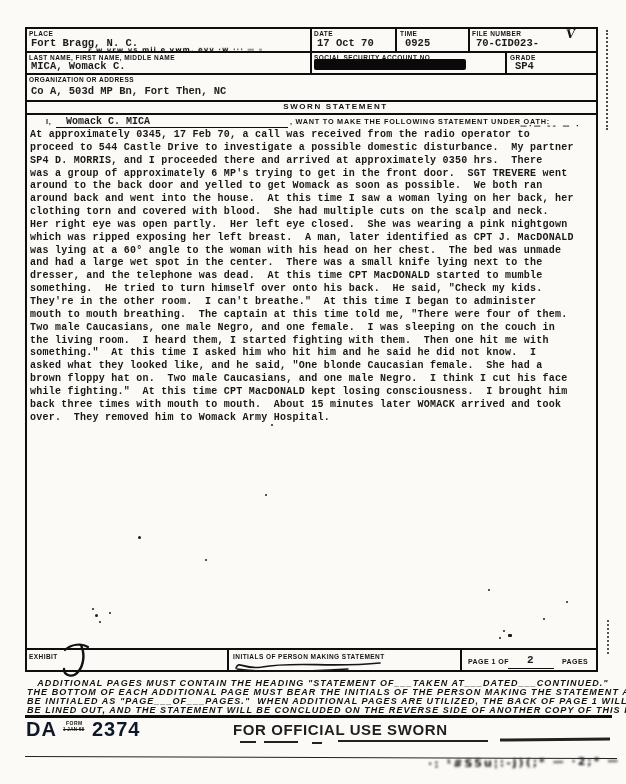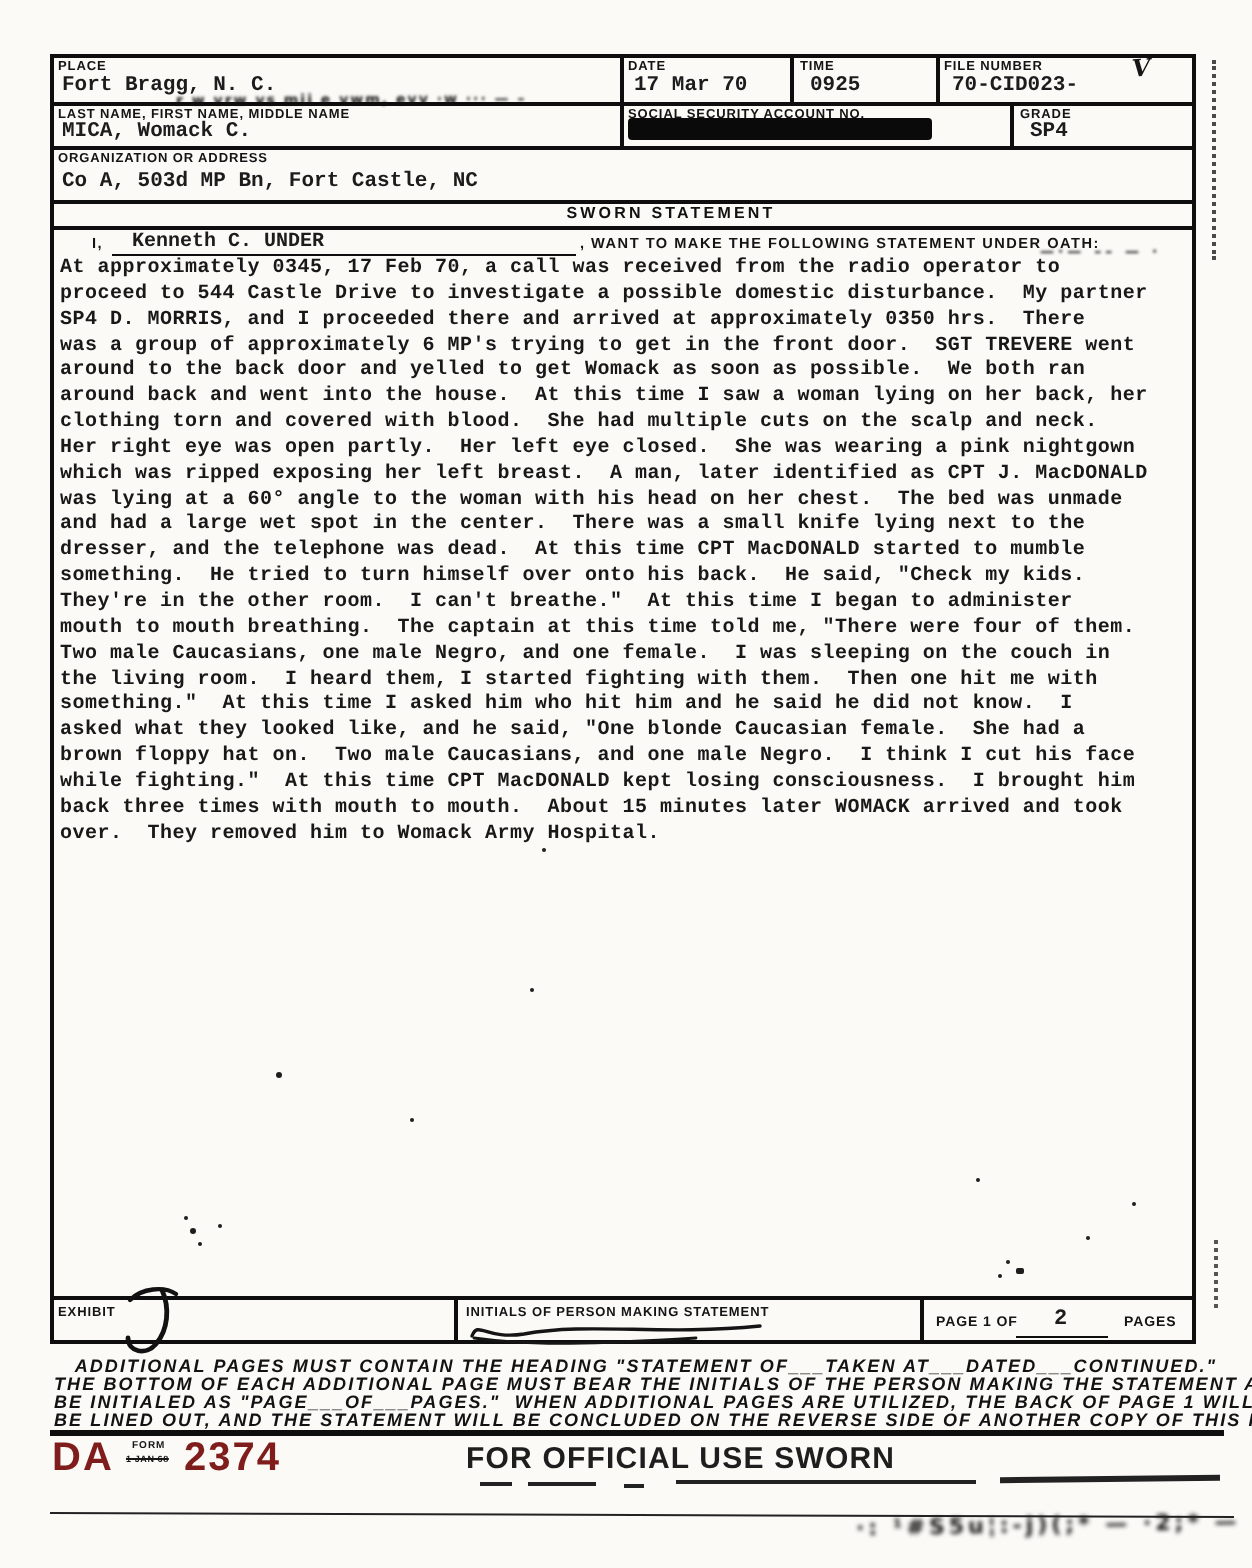--- a/index.html
+++ b/index.html
@@ -37,21 +37,21 @@
     position:absolute; font:700 7.3px/8px "Liberation Sans",sans-serif;
     letter-spacing:.75px; color:#151515; white-space:nowrap;
   }
   .instructions{
     position:absolute; left:27px; top:679px; width:578px;
     font:italic 700 9px/8.9px "Liberation Sans",sans-serif;
     letter-spacing:1.05px; color:#121212; white-space:pre;text-align:right;
   }
   .da-big{
     position:absolute; font:700 20px/20px "Liberation Sans",sans-serif;
-    letter-spacing:1px; color:#7f1d1d; white-space:nowrap;
+    letter-spacing:1px; color:#0f172a; white-space:nowrap;
   }
   .fouo{
     position:absolute; left:233px; top:722px;
     font:700 15px/16px "Liberation Sans",sans-serif; letter-spacing:.6px;
     color:#1e1e1e; filter:blur(.25px); white-space:nowrap;
   }
   .redaction{position:absolute; left:314px; top:59px; width:152px; height:11px; background:#0a0a0a; border-radius:2px;}
   svg{position:absolute; overflow:visible;}
 </style>
 </head>
@@ -73,43 +73,43 @@
   <div class="line" style="left:395px; top:27px;  width:2px; height:24px;"></div>
   <div class="line" style="left:468px; top:27px;  width:2px; height:24px;"></div>
   <div class="line" style="left:310px; top:51px;  width:2px; height:22px;"></div>
   <div class="line" style="left:505px; top:51px;  width:2px; height:22px;"></div>
   <div class="line" style="left:227px; top:648px; width:2px; height:24px;"></div>
   <div class="line" style="left:460px; top:648px; width:2px; height:24px;"></div>
 
   <div class="lbl" style="left:29px;  top:30px;">PLACE</div>
   <div class="val" style="left:31px;  top:38px;">Fort Bragg, N. C.</div>
   <div class="lbl" style="left:314px; top:30px;">DATE</div>
-  <div class="val" style="left:317px; top:38px;">17 Mar 70</div>
+  <div class="val" style="left:317px; top:38px;">17 Oct 70</div>
   <div class="lbl" style="left:400px; top:30px;">TIME</div>
   <div class="val" style="left:405px; top:38px;">0925</div>
   <div class="lbl" style="left:472px; top:30px;">FILE NUMBER</div>
   <div class="val" style="left:476px; top:38px;">70-CID023-</div>
   <div style="position:absolute; left:566px; top:28px; font:italic 700 12px/12px 'DejaVu Serif',serif; transform:rotate(-4deg);">V</div>
 
   <div class="lbl" style="left:29px;  top:54px;">LAST NAME, FIRST NAME, MIDDLE NAME</div>
   <div class="val" style="left:31px;  top:61px;">MICA, Womack C.</div>
   <div class="lbl" style="left:314px; top:54px;">SOCIAL SECURITY ACCOUNT NO.</div>
   <div class="redaction"></div>
   <div class="lbl" style="left:510px; top:54px;">GRADE</div>
   <div class="val" style="left:515px; top:61px;">SP4</div>
 
   <div class="lbl" style="left:29px; top:76px;">ORGANIZATION OR ADDRESS</div>
-  <div class="val" style="left:31px; top:86px;">Co A, 503d MP Bn, Fort Castle, NC</div>
+  <div class="val" style="left:31px; top:86px;">Co A, 503d MP Bn, Fort Then, NC</div>
   <div class="smudge" style="left:520px; top:85px; letter-spacing:2px;">—·— –– — ·</div>
 
   <div class="title">SWORN STATEMENT</div>
 
   <div class="oath" style="left:46px; top:118px;">I,</div>
   <div class="line" style="left:56px; top:126.5px; width:232px; height:1.2px;"></div>
-  <div class="val" style="left:66px; top:116px; font-size:10px;">Kenneth C. UNDER</div>
+  <div class="val" style="left:66px; top:116px; font-size:10px;">Womack C. MICA</div>
   <div class="oath" style="left:290px; top:118px;">, WANT TO MAKE THE FOLLOWING STATEMENT UNDER OATH:</div>
 
   <div class="body-text">At approximately 0345, 17 Feb 70, a call was received from the radio operator to
 proceed to 544 Castle Drive to investigate a possible domestic disturbance.  My partner
 SP4 D. MORRIS, and I proceeded there and arrived at approximately 0350 hrs.  There
 was a group of approximately 6 MP's trying to get in the front door.  SGT TREVERE went
 around to the back door and yelled to get Womack as soon as possible.  We both ran
 around back and went into the house.  At this time I saw a woman lying on her back, her
 clothing torn and covered with blood.  She had multiple cuts on the scalp and neck.
 Her right eye was open partly.  Her left eye closed.  She was wearing a pink nightgown

